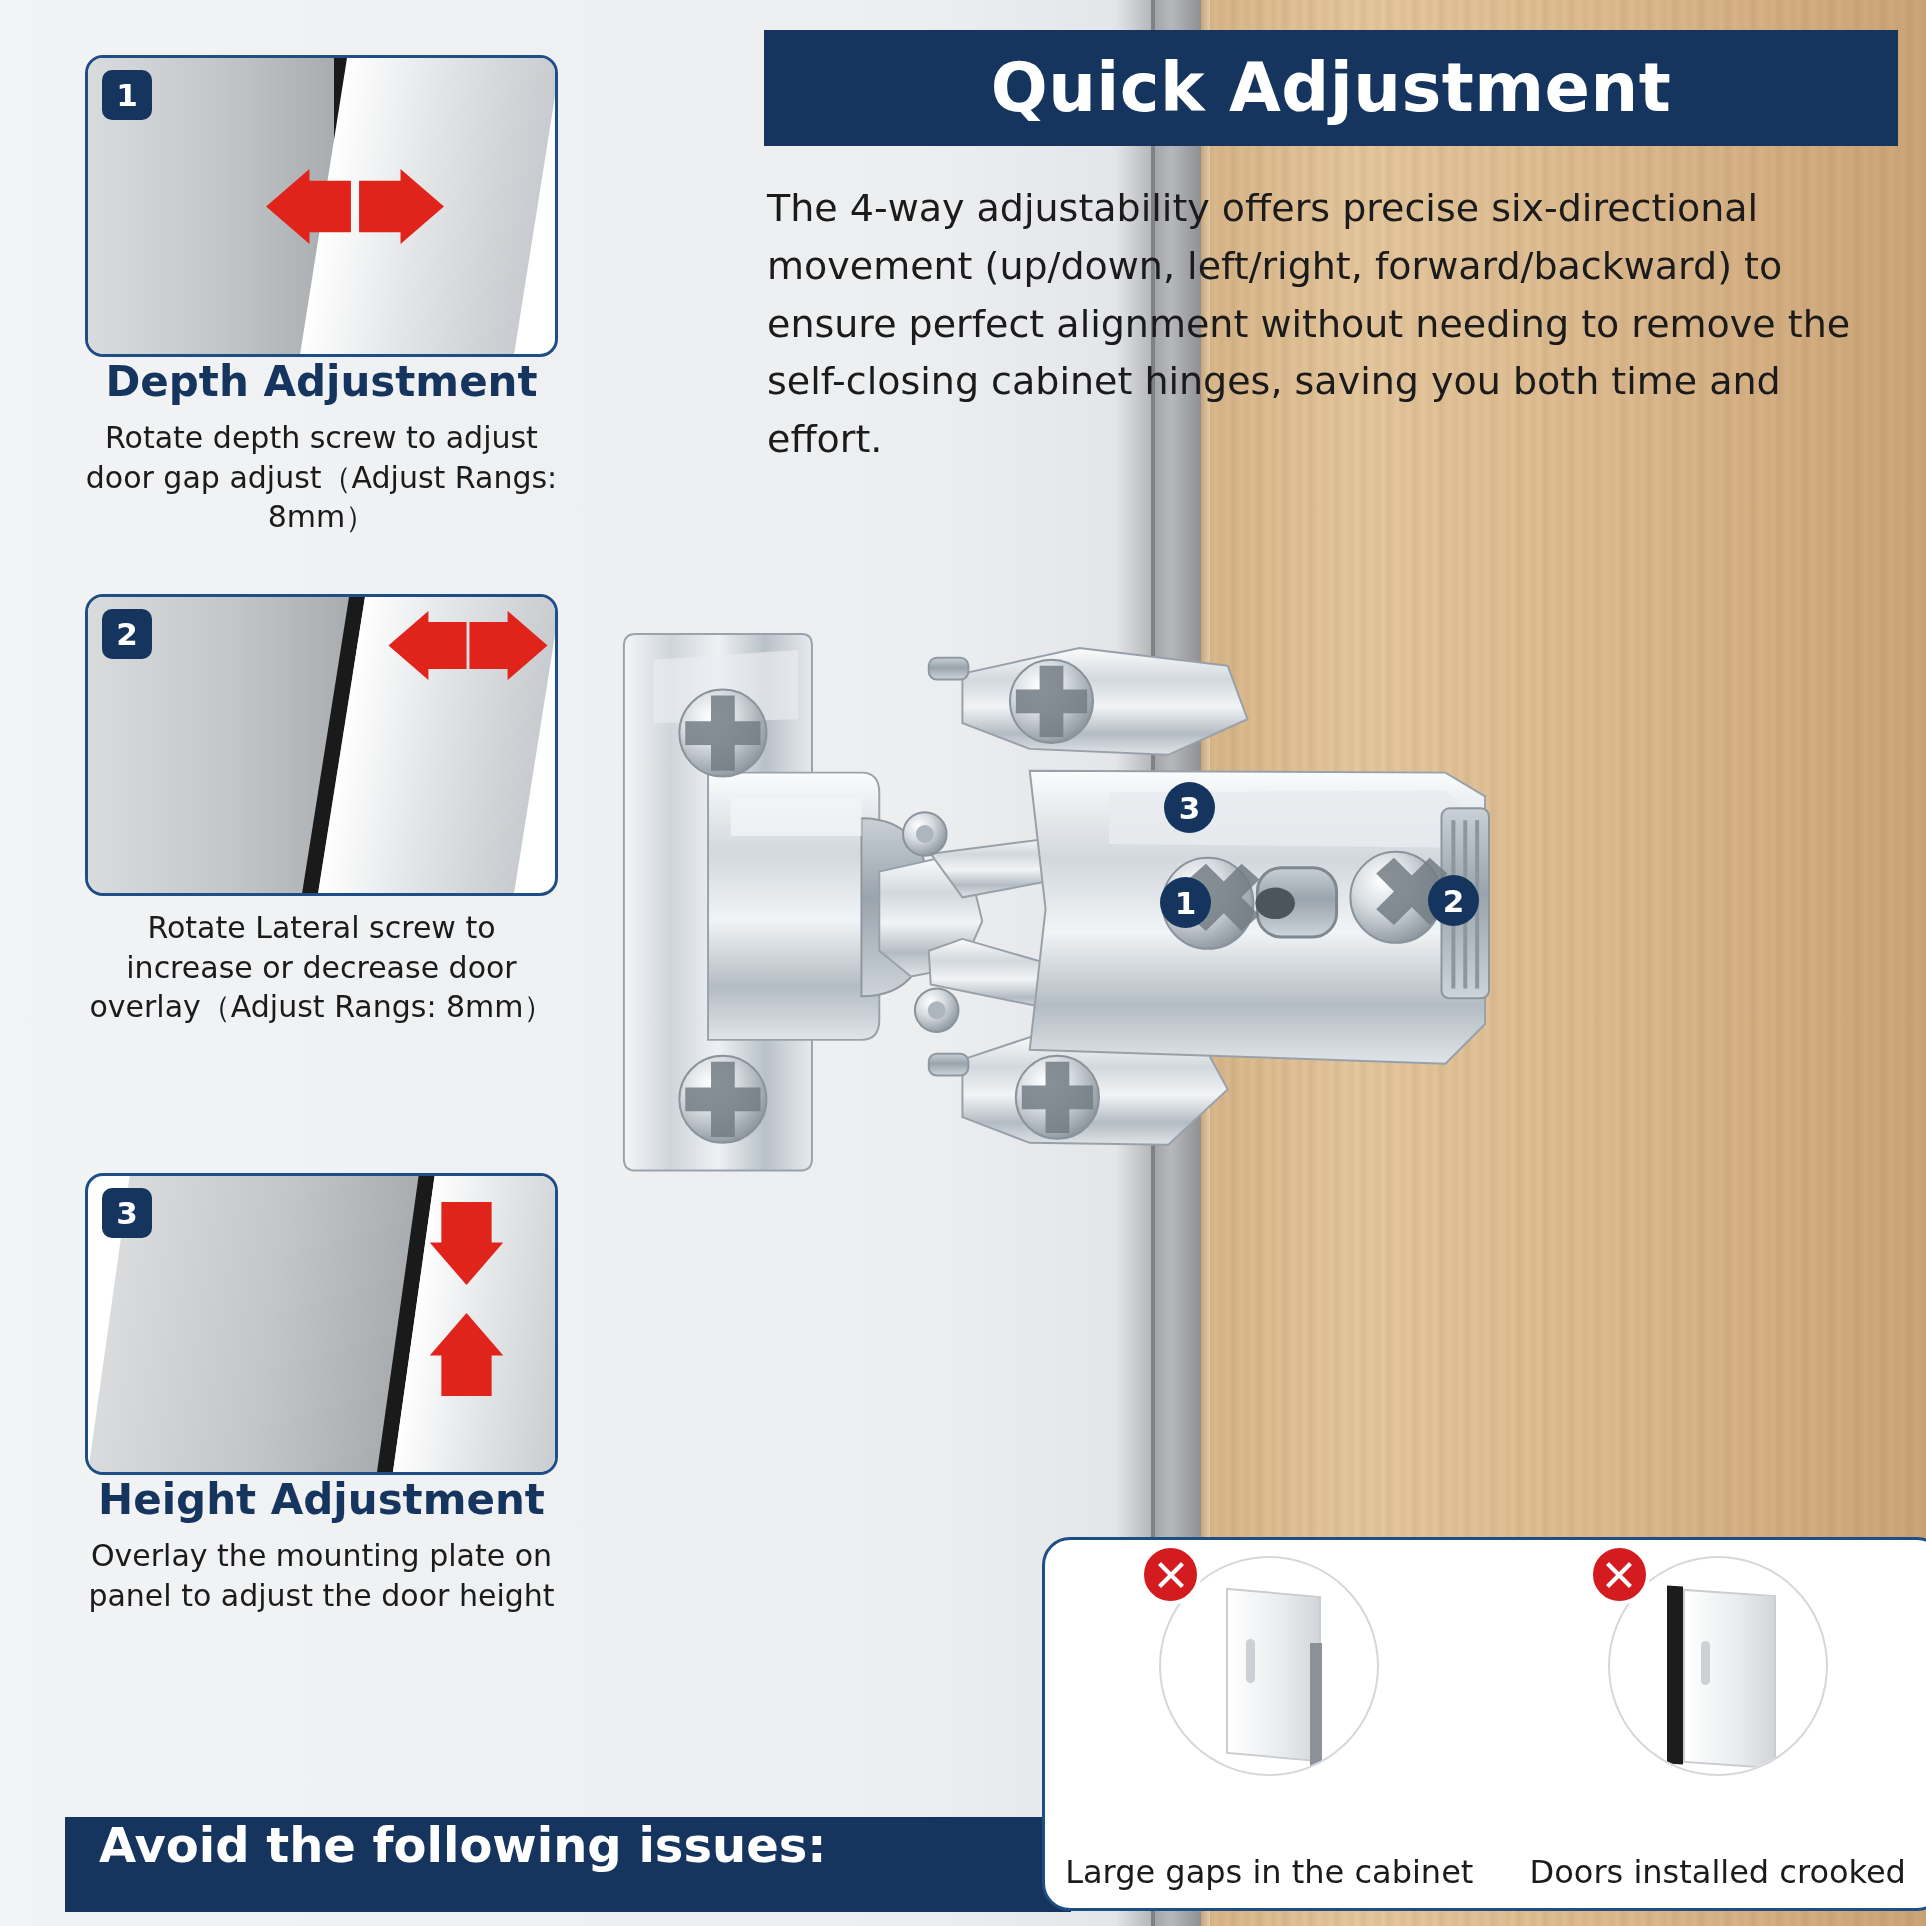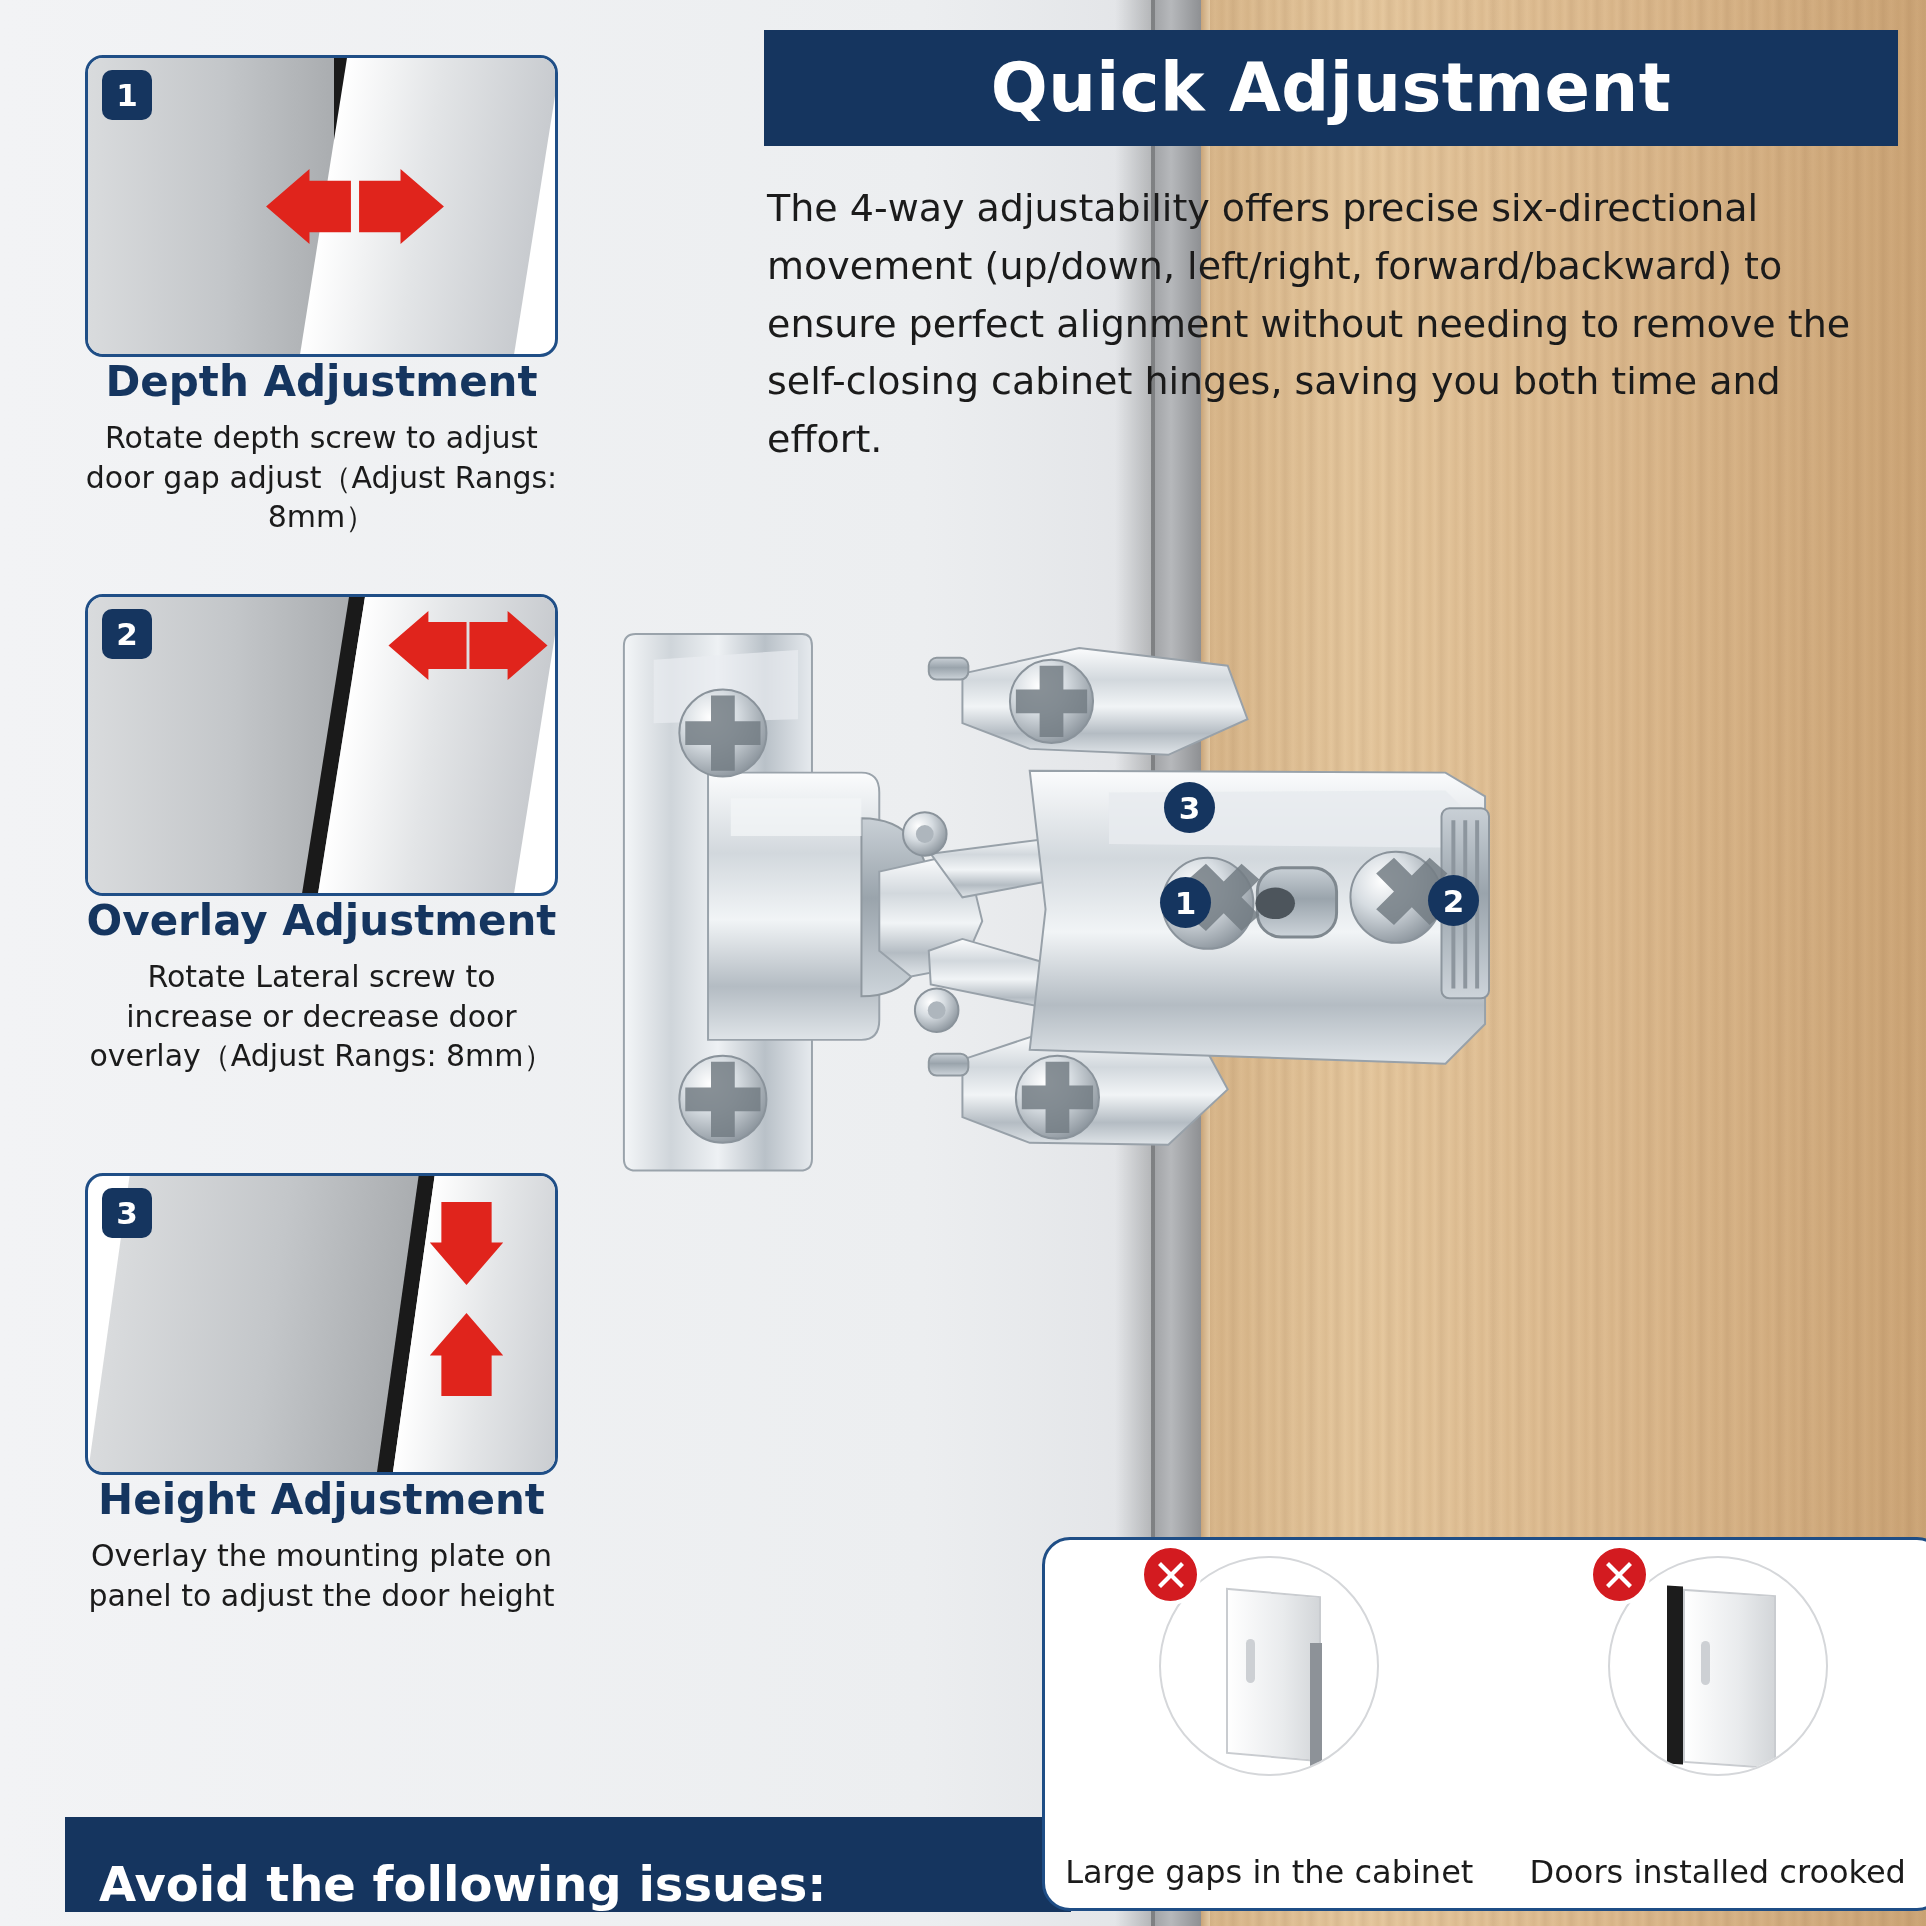--- a/index.html
+++ b/index.html
@@ -131,21 +131,21 @@
 
   
   .arrow { position: absolute; }
   .arrow svg { display: block; }
 
   
   .avoid-bar {
     position: absolute;
     left: 65px; top: 1817px; width: 1006px; height: 95px;
     background: #15355f;
-    display: flex; align-items: flex-end;
+    display: flex; align-items: flex-start;
     padding-left: 34px;
   }
   .avoid-text {
     color: #fff;
     font-size: 48px;
     font-weight: bold;
   }
 
   
   .issues-card {
@@ -273,21 +273,20 @@
         <svg width="85" height="69" viewBox="0 0 90 76">
           <path d="M88 12 L88 64 L46 64 L46 76 L2 38 L46 0 L46 12 Z" fill="#e0241c"></path>
         </svg>
       </div>
       <div class="arrow" style="left:378px; top:14px;">
         <svg width="85" height="69" viewBox="0 0 90 76">
           <path d="M2 12 L2 64 L44 64 L44 76 L88 38 L44 0 L44 12 Z" fill="#e0241c"></path>
         </svg>
       </div>
     </div>
-    <div class="feature-title">Overlay Adjustment</div>
     <div class="feature-desc">Rotate Lateral screw to increase or decrease door overlay（Adjust Rangs: 8mm）</div>
   </div>
 
   <div class="feature" style="top:1173px;">
     <div class="feature-img">
       <div class="fi-inner">
         <div class="fi-left" style="width:295px; transform:skewX(-8deg); transform-origin:bottom left;"></div>
         <div class="fi-darkline" style="left:289px; width:16px; transform:skewX(-8deg); transform-origin:bottom left;"></div>
         <div class="fi-right" style="left:305px; width:168px; transform:skewX(-8deg); transform-origin:bottom left;"></div>
       </div>

